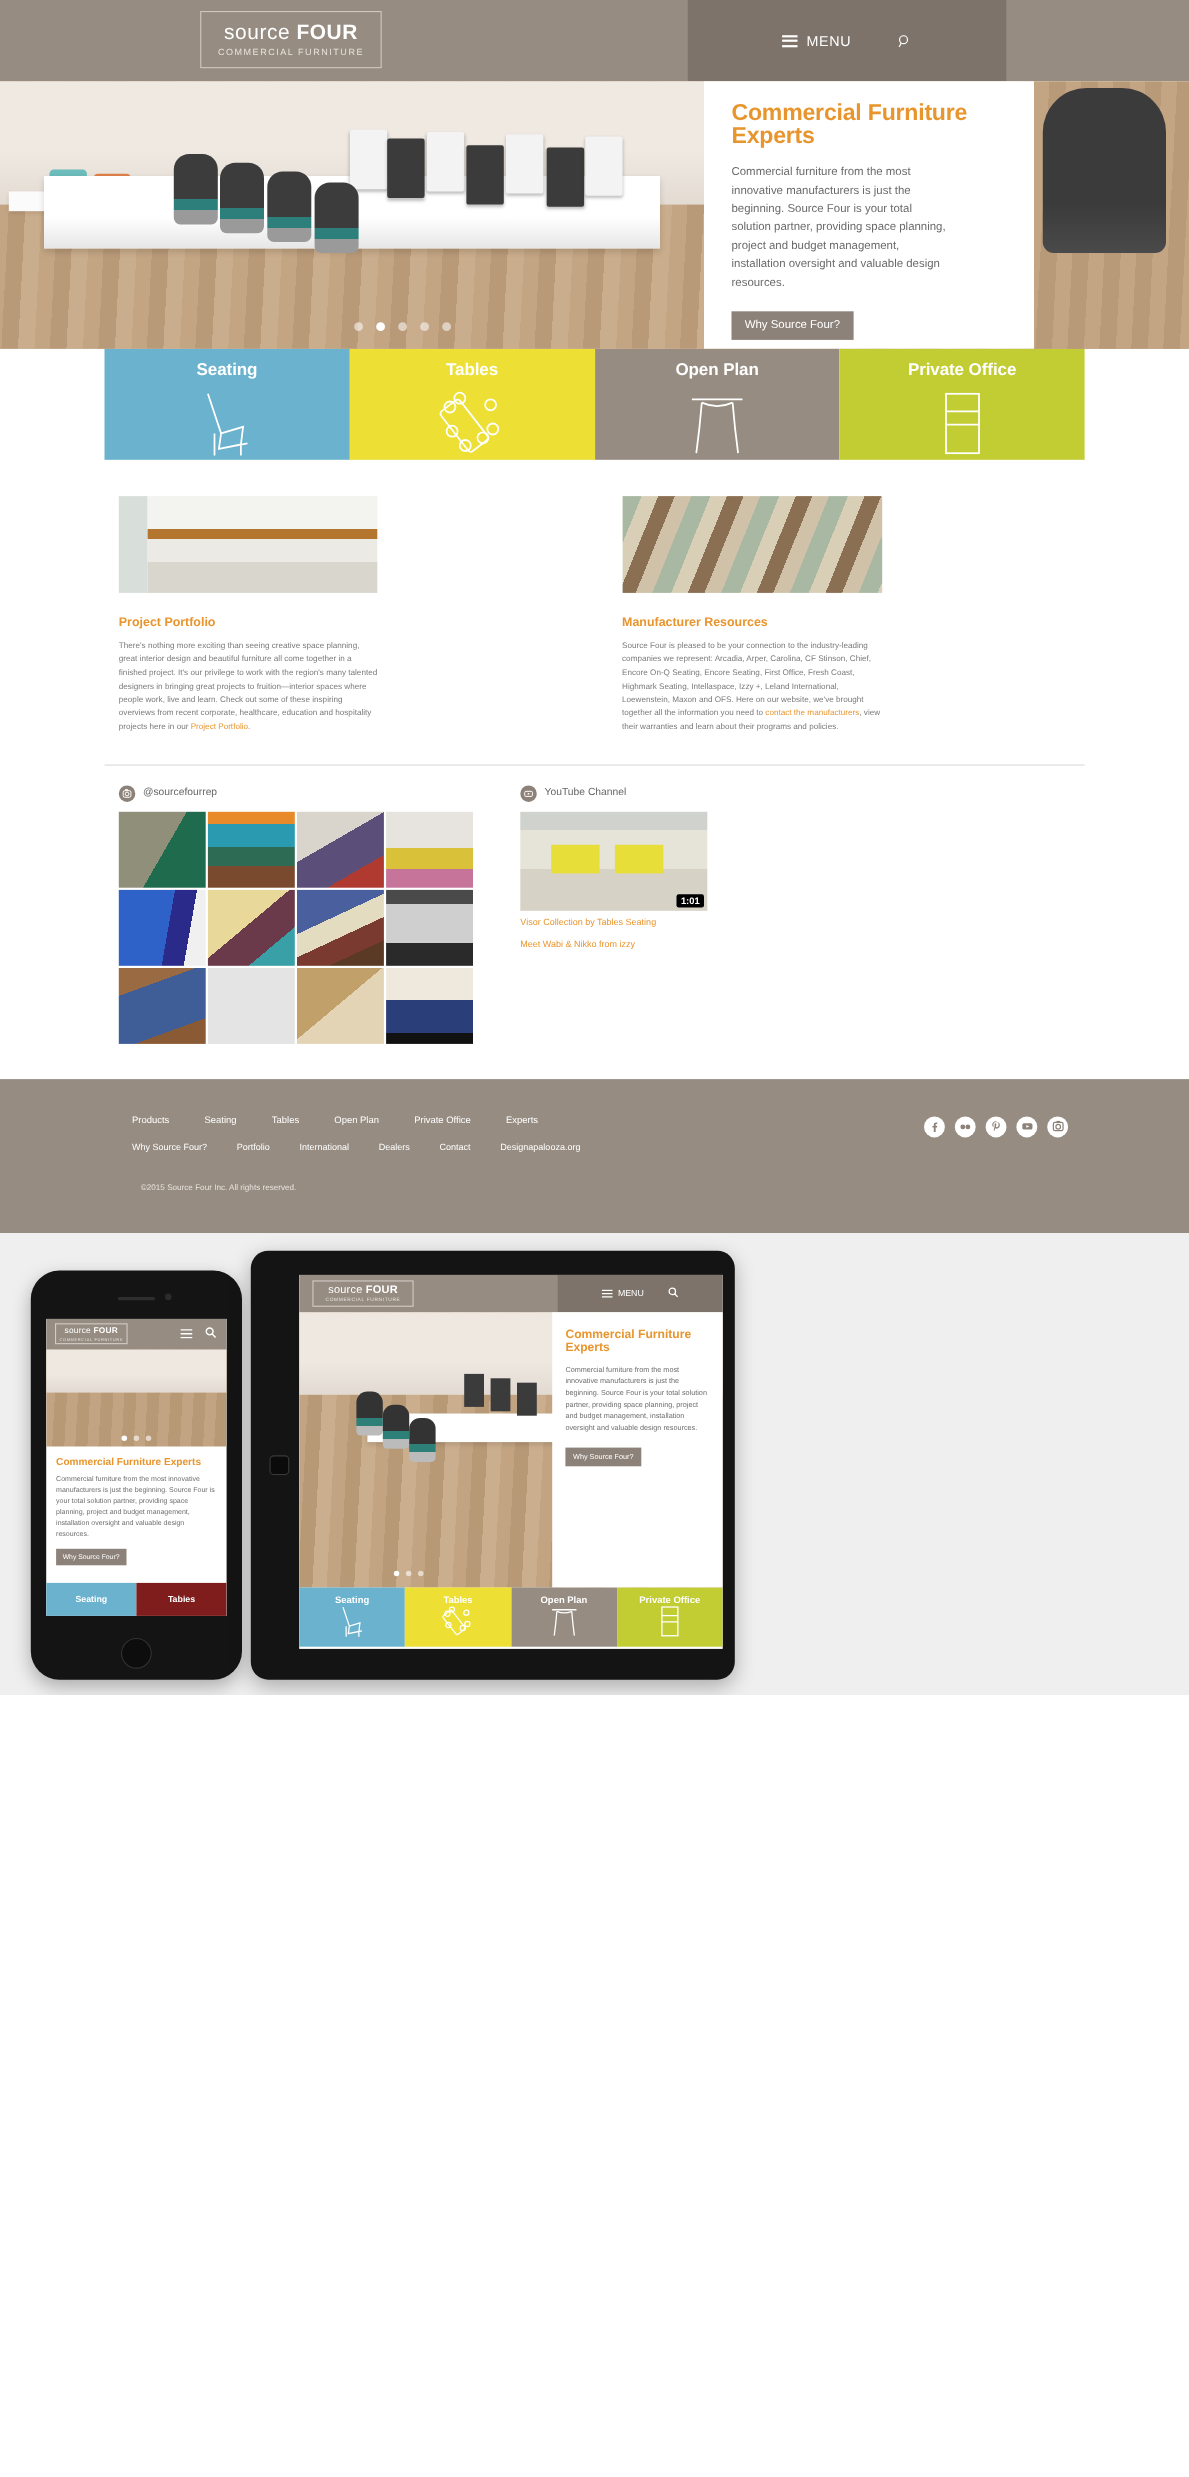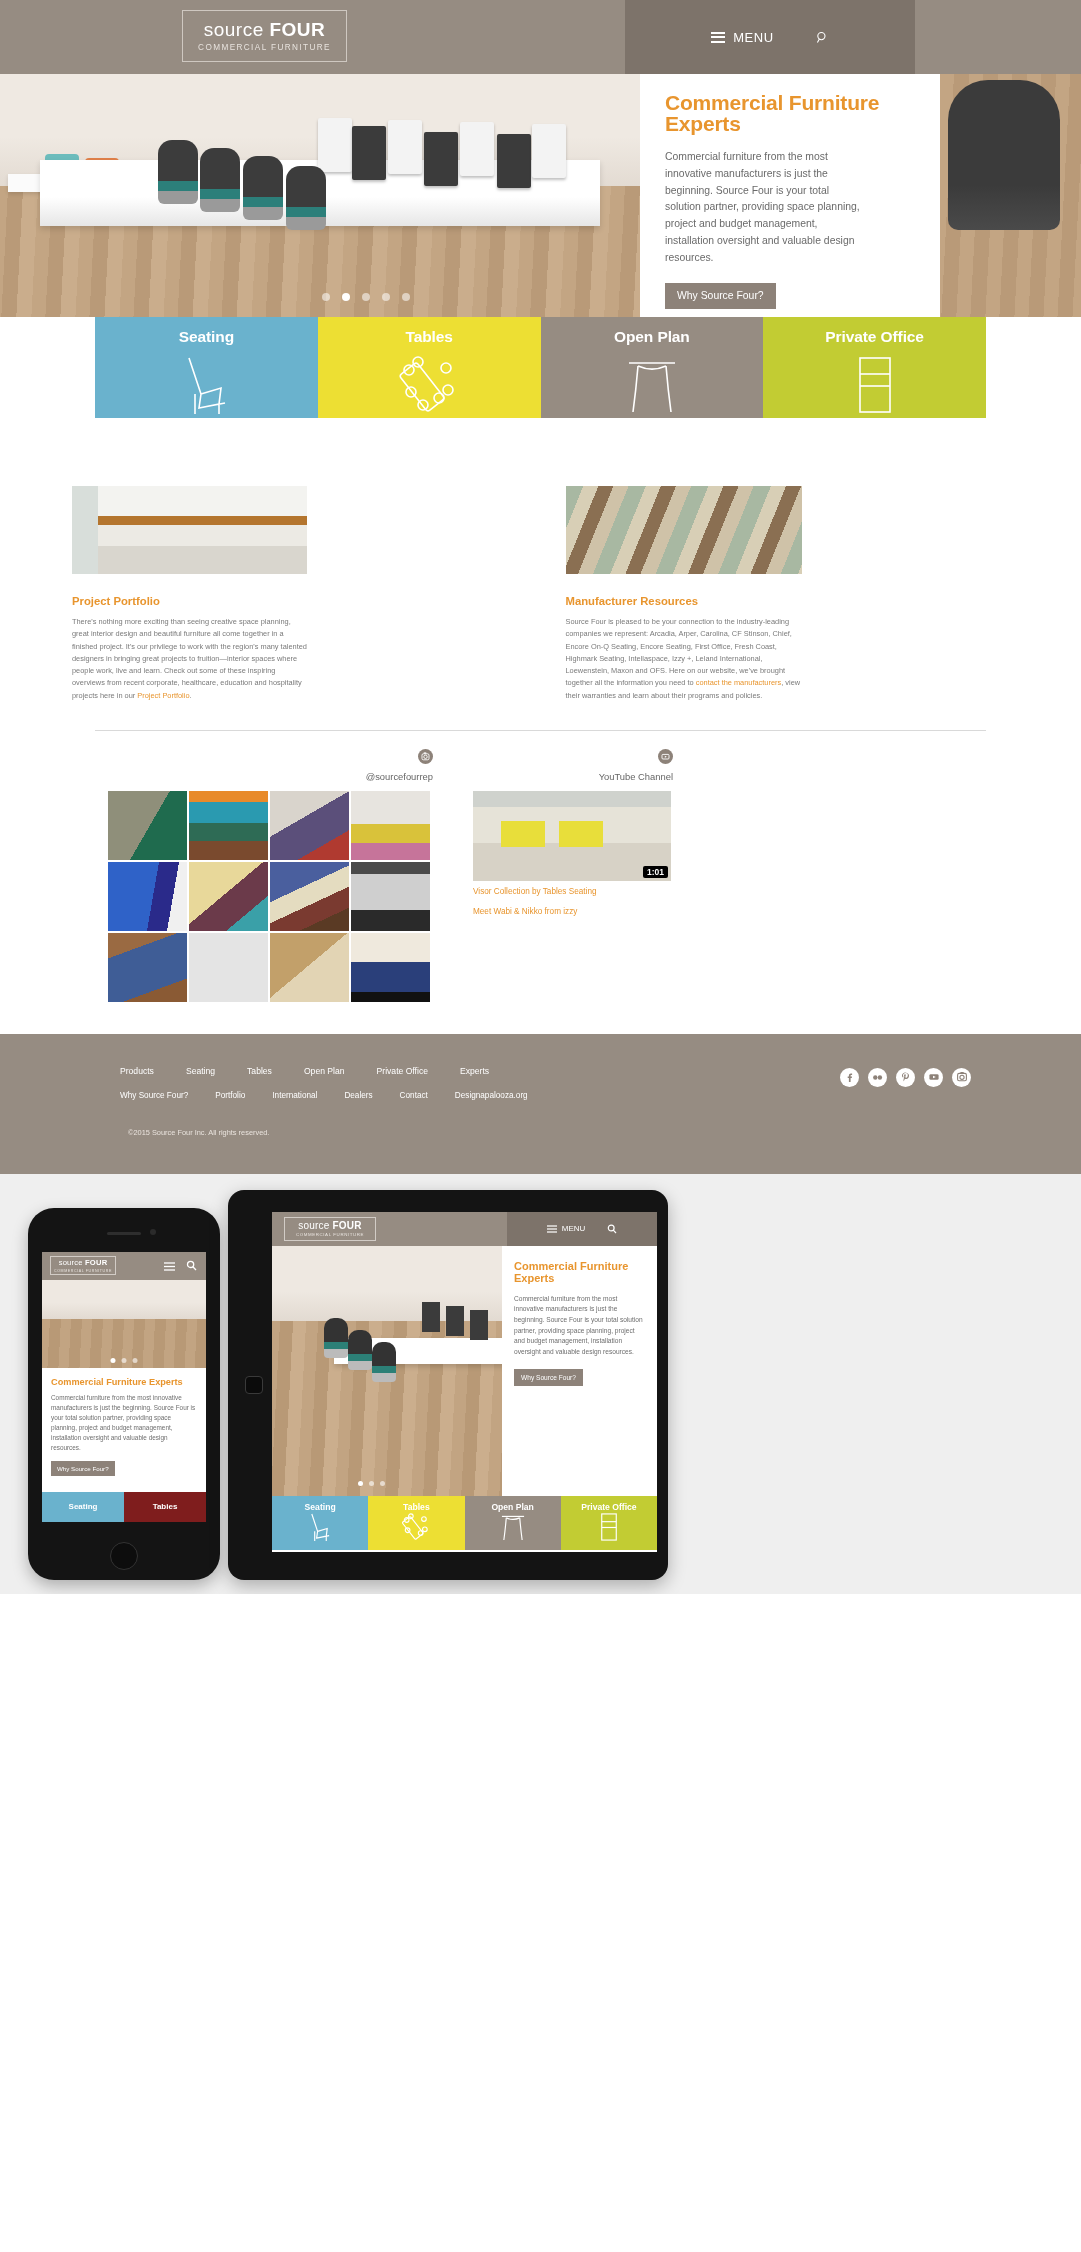--- a/index.html
+++ b/index.html
@@ -97,43 +97,43 @@
   }
 
   
   .cats { display: flex; padding: 0 95px 0 95px; background:#fff; }
   .cat { flex: 1 1 0; height: 101px; display:flex; flex-direction:column;
          align-items:center; padding-top: 11px; cursor:pointer; }
   .cat-label { color:#fff; font-size: 15.5px; font-weight: 700; letter-spacing:-.1px; }
   .cat svg { margin-top: 8px; }
 
   
-  .promos { display:flex; gap: 50px; padding: 33px 72px 0; margin-top: 35px; }
+  .promos { display:flex; gap: 50px; padding: 33px 108px 0; }
   .promo { flex: 1 1 0; }
   .promo-img { width: 235px; height: 88px; }
   .promo-img.wide { width: 236px; }
   .promo-h { color:#e8952e; font-size: 11.3px; font-weight:700; margin-top: 21px; }
   .promo-p { color:#7a7a7a; font-size: 7.4px; line-height: 1.66; margin-top: 9px; width: 236px; }
   .promo-p a { color:#e8952e; text-decoration:none; }
 
   .divider { height:1px; background:#d9d9d9; margin: 28px 95px 0; }
 
   
   .social-wrap { display:flex; padding: 18px 108px 0; gap: 40px; }
   .ig-col { width: 325px; }
   .yt-col { width: 200px; }
-  .soc-head { display:flex; align-items:flex-end; gap:7px; margin-bottom: 9px; flex-direction: column; }
+  .soc-head { display:flex; align-items:flex-start; gap:7px; margin-bottom: 9px; }
   .soc-badge { width:15px; height:15px; border-radius:50%; background:#8d8279;
                display:flex; align-items:center; justify-content:center; color:#fff; }
   .soc-title { font-size: 9.4px; color:#666; }
   .ig-grid { display:grid; grid-template-columns: repeat(4, 79px);
              grid-auto-rows: 69px; gap: 2px; }
   .ig-cell { width:79px; height:69px; cursor:pointer; }
   .yt-item { margin-bottom: 11px; }
-  .yt-thumb { width: 198px; height: 90px; position: relative; cursor:pointer; }
+  .yt-thumb { width: 170px; height: 90px; position: relative; cursor:pointer; }
   .yt-dur { position:absolute; right:3px; bottom:3px; background:#000; color:#fff;
             font-size:8.5px; font-weight:700; padding:1px 4px; border-radius:2px; }
   .yt-cap { color:#e8952e; font-size: 8.2px; margin-top: 6px; text-decoration:none;
             display:block; }
 
   
   .footer { background: #968c82; margin-top: 32px; padding: 30px 0 0; height: 140px; }
   .foot-inner { display:flex; justify-content:space-between; padding: 0 110px 0 120px; }
   .foot-navs { padding-top: 2px; }
   .foot-row { display:flex; gap: 0; margin-bottom: 15px; }

